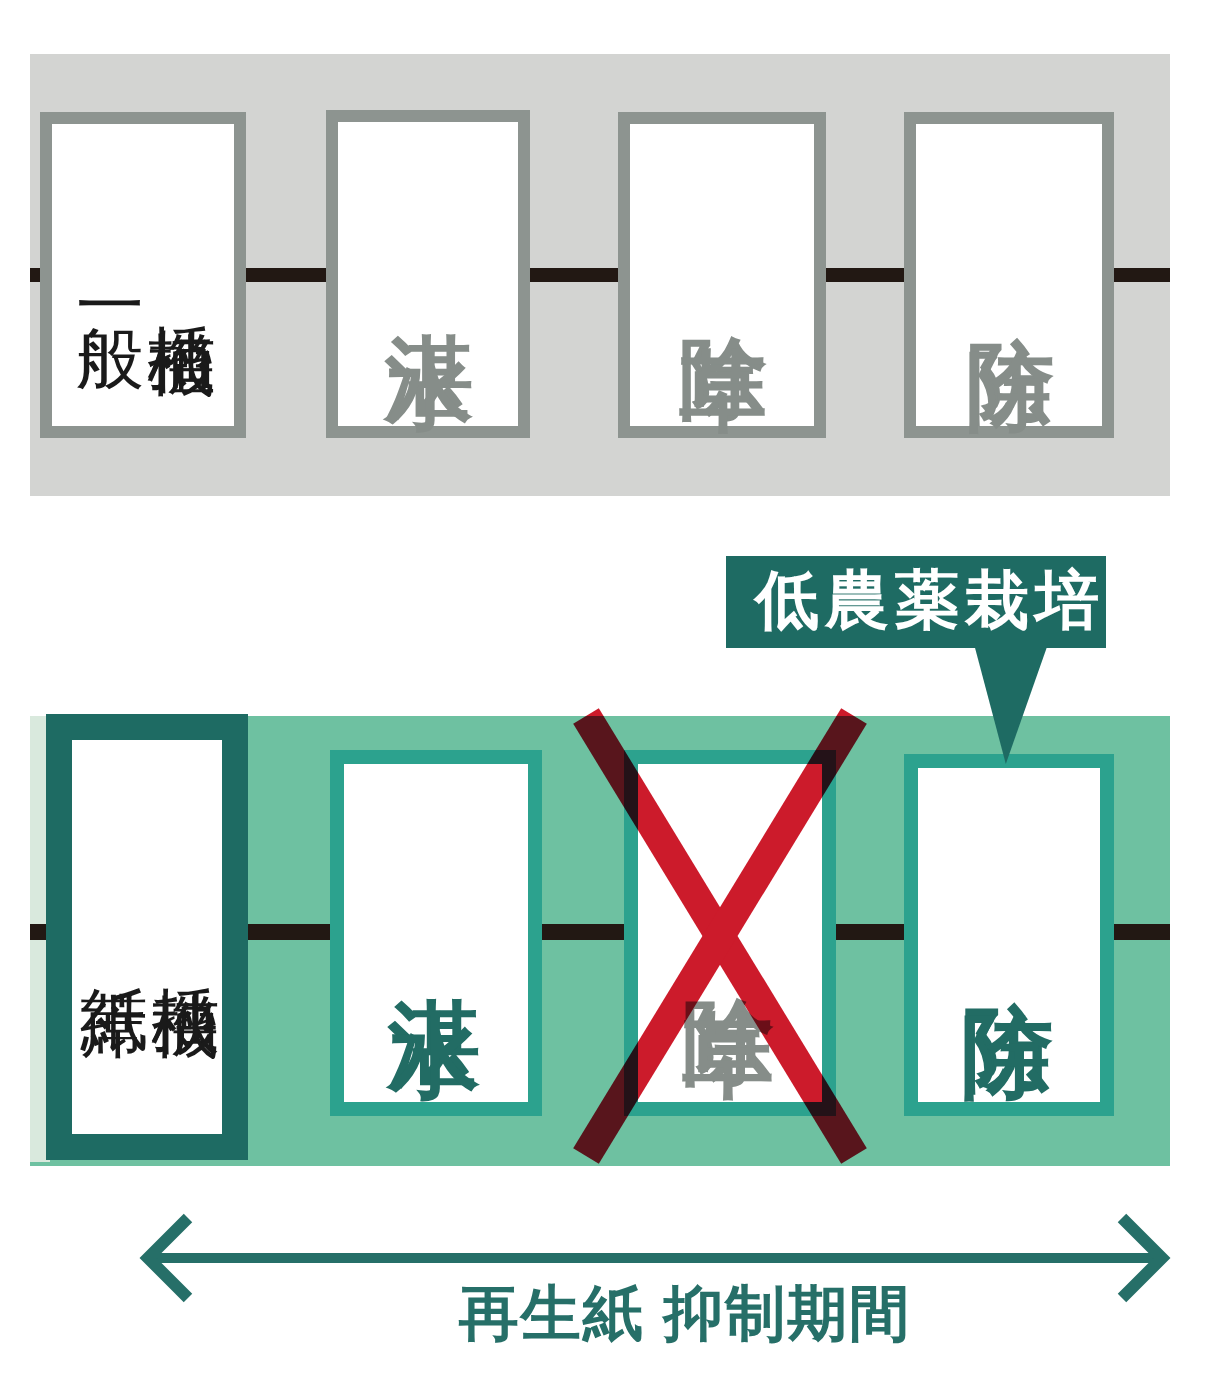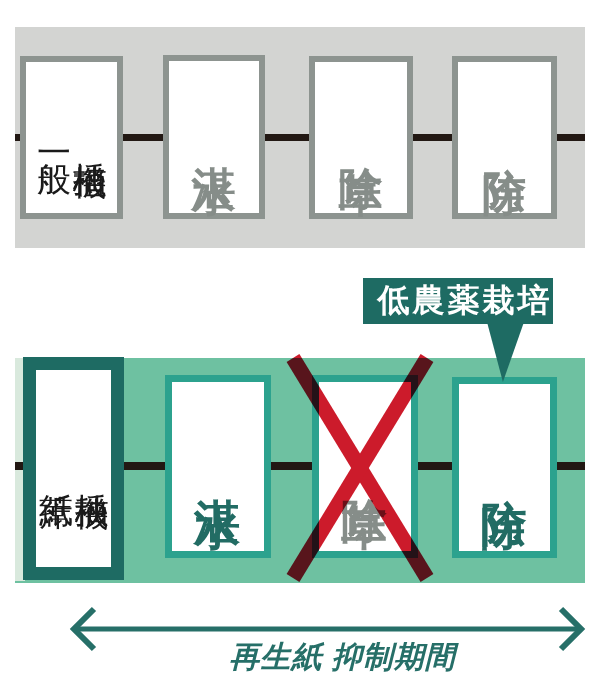--- a/index.html
+++ b/index.html
@@ -51,21 +51,21 @@
                  background:var(--dark-teal);color:var(--label-text);z-index:2;
                  display:flex;align-items:center;justify-content:center;
                  font-size:32px;font-weight:bold;letter-spacing:3px;padding-left:14px;
                  box-sizing:border-box;}
   .callout-pointer{position:absolute;left:487px;top:322px;width:37px;height:60px;
                    background:var(--dark-teal);z-index:4;
                    clip-path:polygon(0 0,100% 0,43% 100%);}
   .arrow-svg{position:absolute;left:60px;top:606px;width:535px;height:46px;z-index:2;}
   .period-caption{position:absolute;left:150px;top:637px;width:385px;z-index:2;
                   text-align:center;font-size:30px;font-weight:bold;
-                  color:var(--arrow-teal);letter-spacing:1px;font-style:italic;}
+                  color:var(--arrow-teal);letter-spacing:1px;}
 </style>
 </head>
 <body>
 
 <div class="canvas">
 
   <div class="band band-top"></div>
   <div class="hline hline-top"></div>
 
   <div class="pbox gray-box box-t1">

